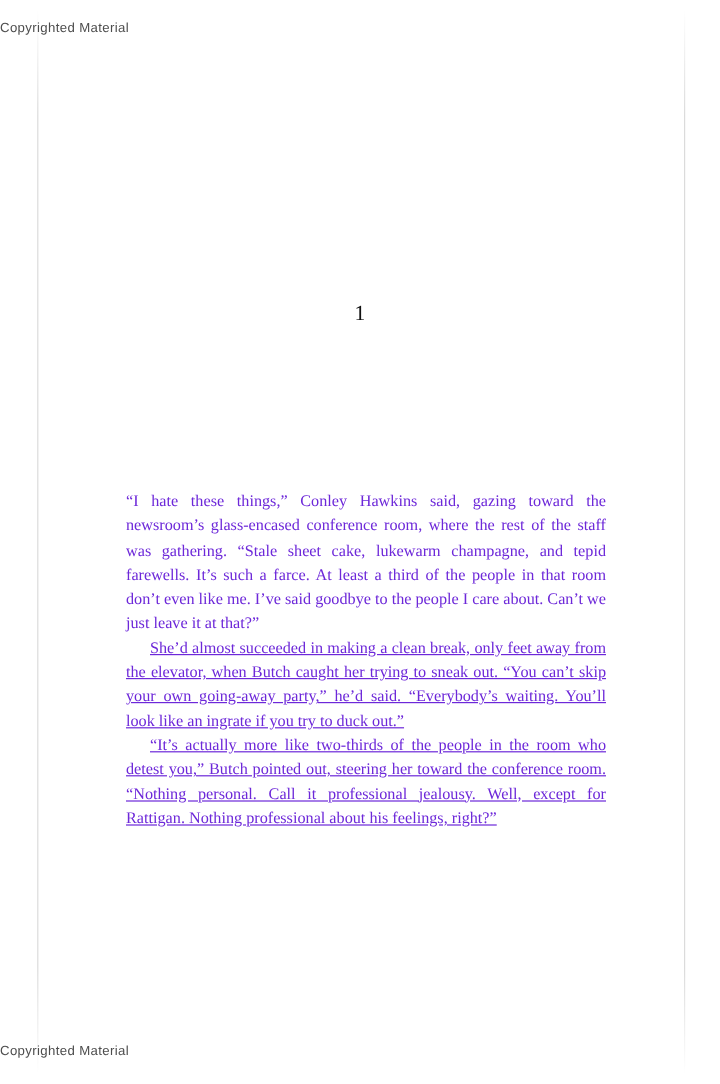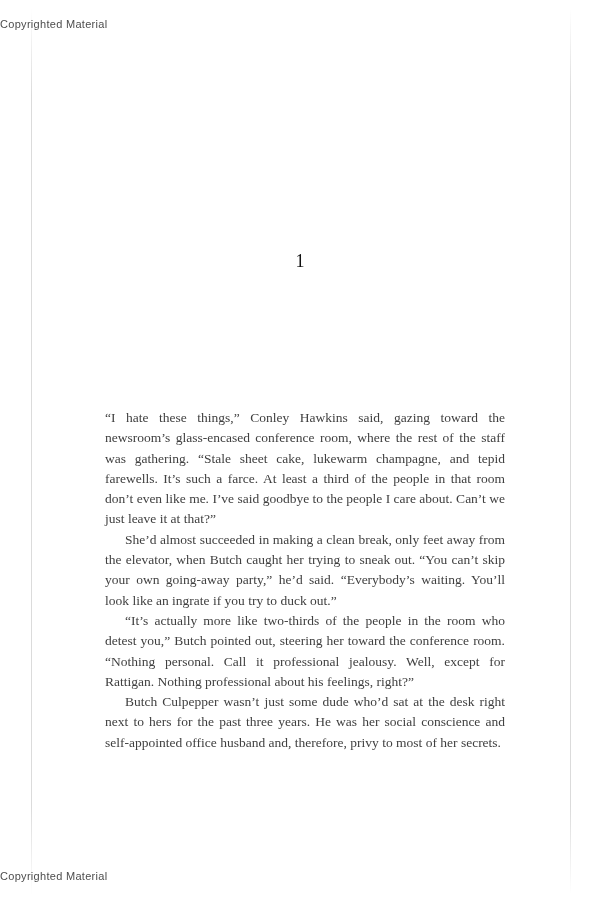--- a/index.html
+++ b/index.html
@@ -51,31 +51,32 @@
     font-size: 18px;
     font-weight: 500;
     color: #111111;
   }
 
   .body-text {
     position: absolute;
     top: 408px;
     left: 105px;
     width: 400px;
-    color: #404040;
+    color: #6d28d9;
     font-size: 13.5px;
     line-height: 20.3px;
     text-align: justify;
   }
   .body-text p.para {
     margin: 0;
     padding: 0;
   }
   .body-text p.para.indent {
     text-indent: 20px;
+    text-decoration: underline;
   }
   .body-text i {
     font-style: italic;
   }
 </style>
 </head>
 <body>
 
 <div class="page-canvas">
 
@@ -83,18 +84,17 @@
   <div class="page-edge right"></div>
 
   <div class="notice top">Copyrighted Material</div>
 
   <div class="chapter-number">1</div>
 
   <div class="body-text">
       <p class="para"><span>“I hate these things,” Conley Hawkins said, gazing toward the newsroom’s glass-encased conference room, where the rest of the staff was gathering. “Stale sheet cake, lukewarm champagne, and tepid farewells. It’s such a farce. At least a third of the people in that room don’t even like me. I’ve said goodbye to the people I care about. Can’t we just leave it at that?”</span></p>
       <p class="para indent"><span>She’d almost succeeded in making a clean break, only feet away from the elevator, when Butch caught her trying to sneak out. “You can’t skip your own going-away party,” he’d said. “Everybody’s waiting. You’ll look like an ingrate if you try to duck out.”</span></p>
       <p class="para indent"><span>“It’s actually more like two-thirds of the people in the room who detest you,” Butch pointed out, steering her toward the conference room. “Nothing personal. Call it professional jealousy. Well, except for Rattigan. Nothing professional about his feelings, right?”</span></p>
-      <p class="para indent"><span>Butch Culpepper wasn’t just some dude who’d sat at the desk right next to hers for the past three years. He was her social conscience and self-appointed office husband and, therefore, privy to most of her secrets.</span></p>
     </div>
 
   <div class="notice bottom">Copyrighted Material</div>
 
 </div>
 
 </body></html>

